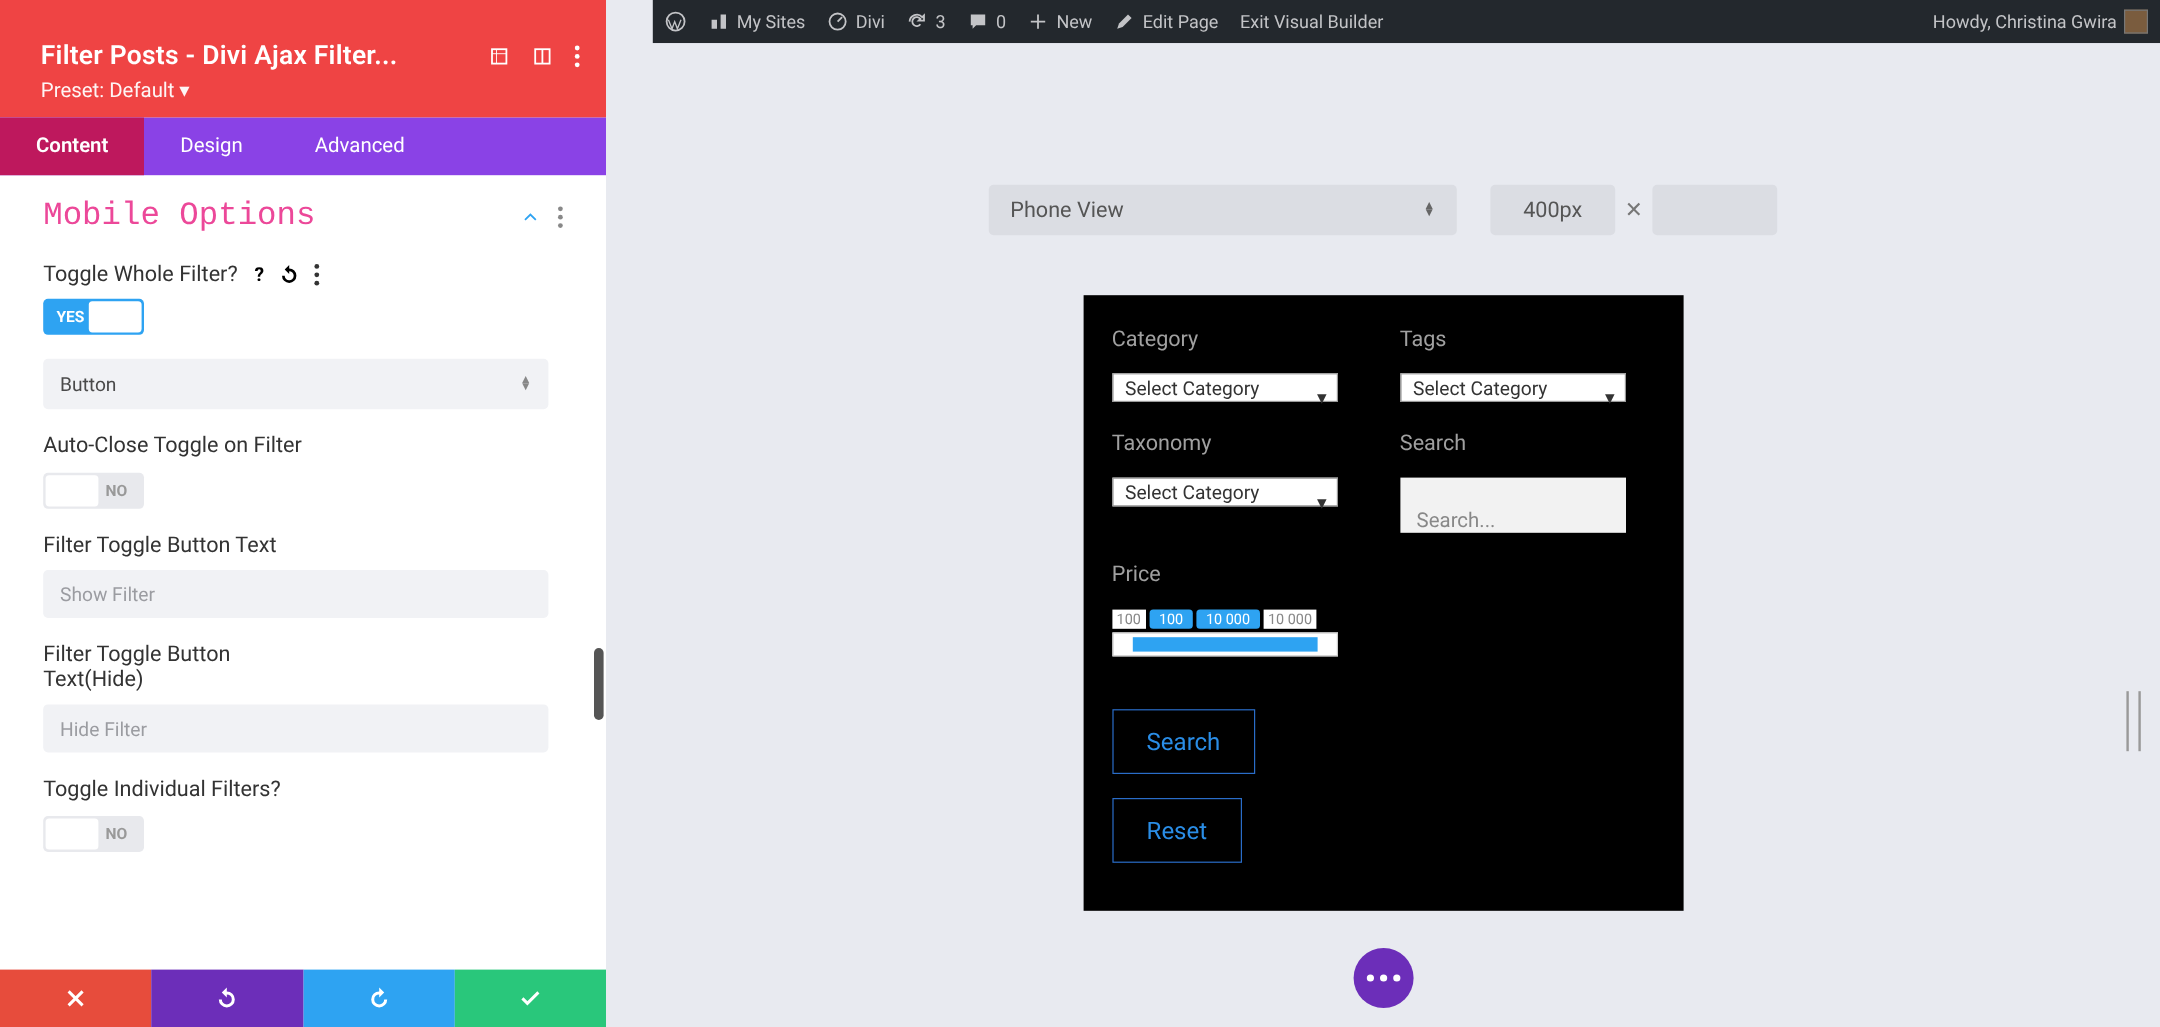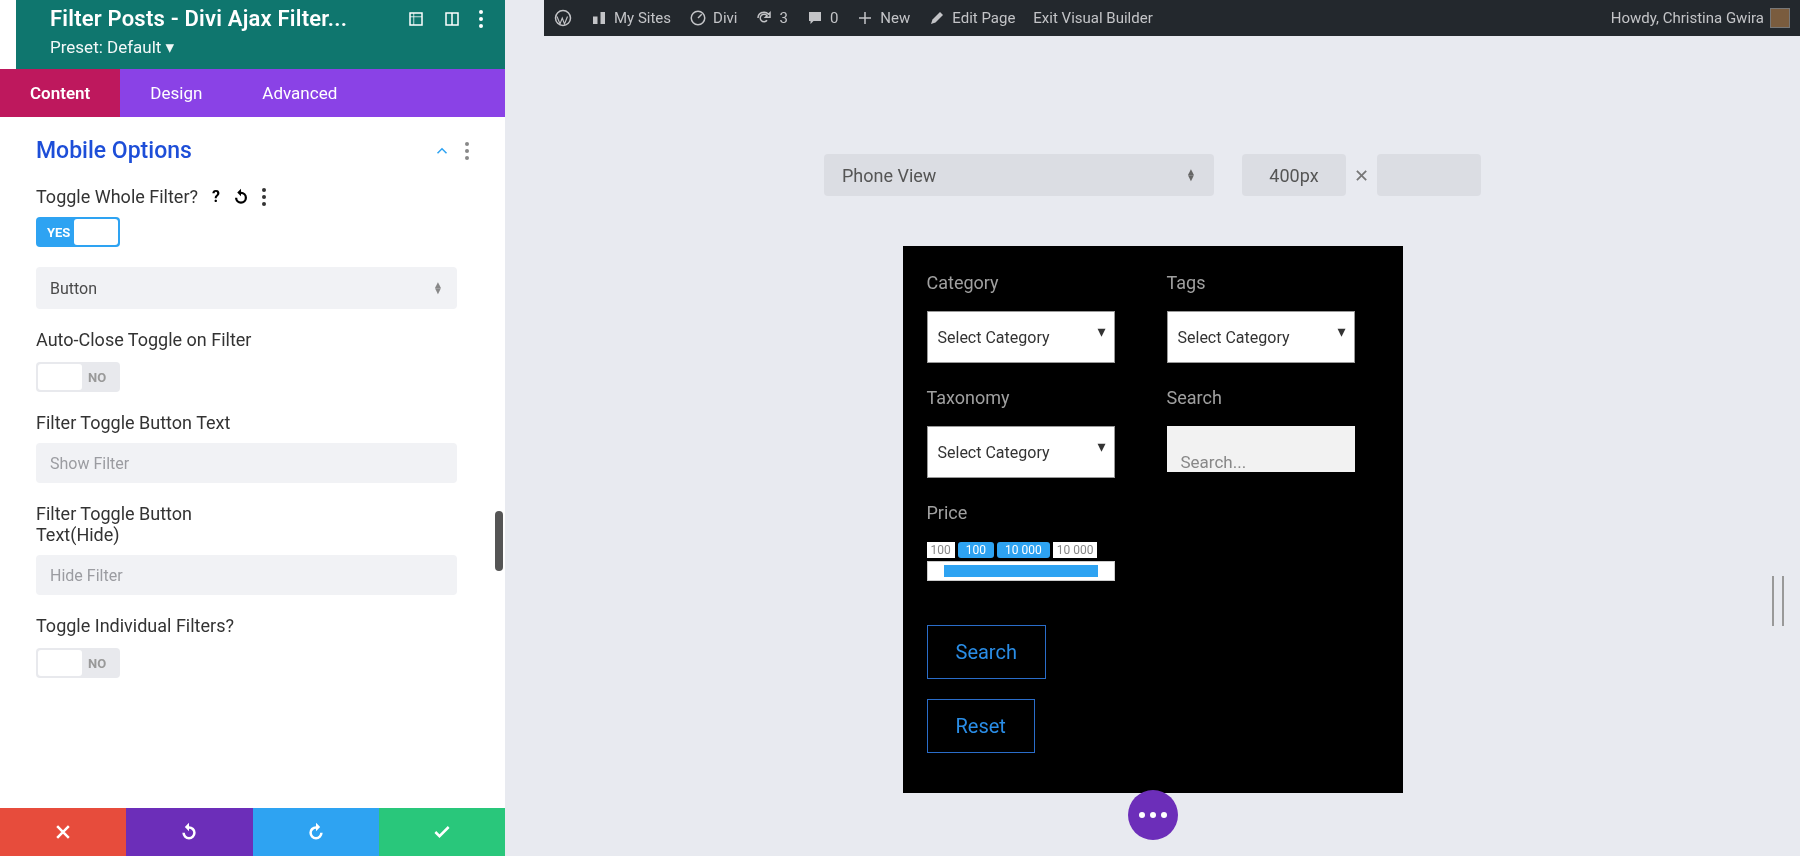--- a/index.html
+++ b/index.html
@@ -7,33 +7,33 @@
 
 
 .wp-admin-bar { position: absolute; top: 0; left: 505px; right: 0; height: 36px; background: #23282d; color: #c3c4c7; display: flex; align-items: center; padding: 0 10px; font-size: 15px; justify-content: space-between; margin-left: 39px; }
 .wp-bar-left, .wp-bar-right { display: flex; align-items: center; gap: 18px; }
 .wp-bar-item { display: flex; align-items: center; gap: 6px; cursor: pointer; color: #c3c4c7; }
 .wp-bar-icon { width: 18px; height: 18px; fill: currentColor; }
 .avatar-box { width: 20px; height: 20px; background: #7a5c3e; border: 1px solid #777; }
 
 
 .settings-panel { position: absolute; left: 0; top: 0; width: 505px; height: 100%; background: #fff; display: flex; flex-direction: column; }
-.panel-header { background: #0f766e; color: #fff; padding: 6px 22px 12px 34px; margin-left: 16px; }
+.panel-header { background: #ef4444; color: #fff; padding: 34px 22px 12px 34px; }
 .panel-title-row { display: flex; align-items: center; justify-content: space-between; }
 .panel-title { font-size: 22px; font-weight: 600; letter-spacing: 0.2px; }
 .panel-title-icons { display: flex; gap: 18px; align-items: center; }
 .panel-preset { font-size: 17px; margin-top: 6px; opacity: 0.95; cursor: pointer; display: inline-flex; align-items: center; gap: 4px; }
 .panel-tabs { display: flex; background: #8a42e6; }
 .panel-tab { padding: 14px 30px; color: #fff; font-size: 17px; cursor: pointer; }
 .panel-tab.active { background: #be185d; font-weight: 600; }
 .panel-scroll { flex: 1; overflow-y: auto; position: relative; }
 .scroll-indicator { position: absolute; right: 2px; top: 394px; width: 8px; height: 60px; background: #555; border-radius: 4px; }
 
 .section-header { display: flex; align-items: center; justify-content: space-between; padding: 20px 36px 12px 36px; }
-.section-title { color: #1d4ed8; font-size: 23px; font-weight: 500; }
+.section-title { color: #ec4899; font-size: 27px; font-weight: 500; font-family: Liberation Mono, monospace; }
 .section-controls { display: flex; gap: 14px; align-items: center; color: #2ea3f2; }
 
 .field-group { padding: 10px 36px; }
 .field-label-row { display: flex; align-items: center; gap: 14px; margin-bottom: 10px; }
 .field-label { font-size: 18px; color: #333; }
 .field-icon-group { display: flex; gap: 12px; align-items: center; }
 
 .toggle-switch { width: 84px; height: 30px; border-radius: 4px; display: flex; align-items: center; padding: 0; font-size: 13px; font-weight: 700; cursor: pointer; position: relative; }
 .toggle-switch.on { background: #2ea3f2; color: #fff; }
 .toggle-switch.off { background: #e8e9ed; color: #999; }
@@ -69,21 +69,21 @@
 
 
 .phone-frame { position: absolute; left: 50%; transform: translateX(-50%); top: 210px; width: 500px; background: #000; padding: 26px 24px 40px 24px; color: #b5b5b5; }
 .side-handle { position: absolute; right: 16px; top: 540px; width: 12px; height: 50px; display: flex; flex-direction: column; justify-content: space-between; }
 .side-handle span { width: 2px; height: 100%; background: #999; }
 .side-handle { flex-direction: row; }
 
 .filter-row { display: flex; gap: 28px; margin-bottom: 24px; }
 .filter-col { flex: 1; }
 .filter-label { font-size: 18px; color: #a0a0a0; margin-bottom: 18px; }
-.filter-select { background: #fff; border: 1px solid #999; height: 52px; display: flex; align-items: center; padding: 0 10px; color: #333; font-size: 16px; cursor: pointer; position: relative; width: 188px; }
+.filter-select { background: #fff; border: 1px solid #999; height: 24px; display: flex; align-items: center; padding: 0 10px; color: #333; font-size: 16px; cursor: pointer; position: relative; width: 188px; }
 .filter-select .caret { position: absolute; right: 8px; top: 10px; }
 .search-input-box { background: #f2f2f2; height: 46px; display: flex; align-items: flex-end; padding: 0 14px; color: #888; font-size: 17px; width: 188px; }
 
 .price-slider-wrap { width: 188px; margin-top: 8px; }
 .price-labels { display: flex; gap: 3px; align-items: center; font-size: 12px; margin-bottom: 2px; height: 18px; }
 .price-lbl-static { color: #888; background: #fff; padding: 1px 4px; }
 .price-lbl-active { background: #2ea3f2; color: #fff; padding: 1px 8px; border-radius: 3px; position: relative; }
 .price-track { height: 20px; background: #fff; position: relative; border: 1px solid #ccc; }
 .price-fill { position: absolute; left: 16px; right: 16px; top: 3px; height: 12px; background: #2ea3f2; }
 

